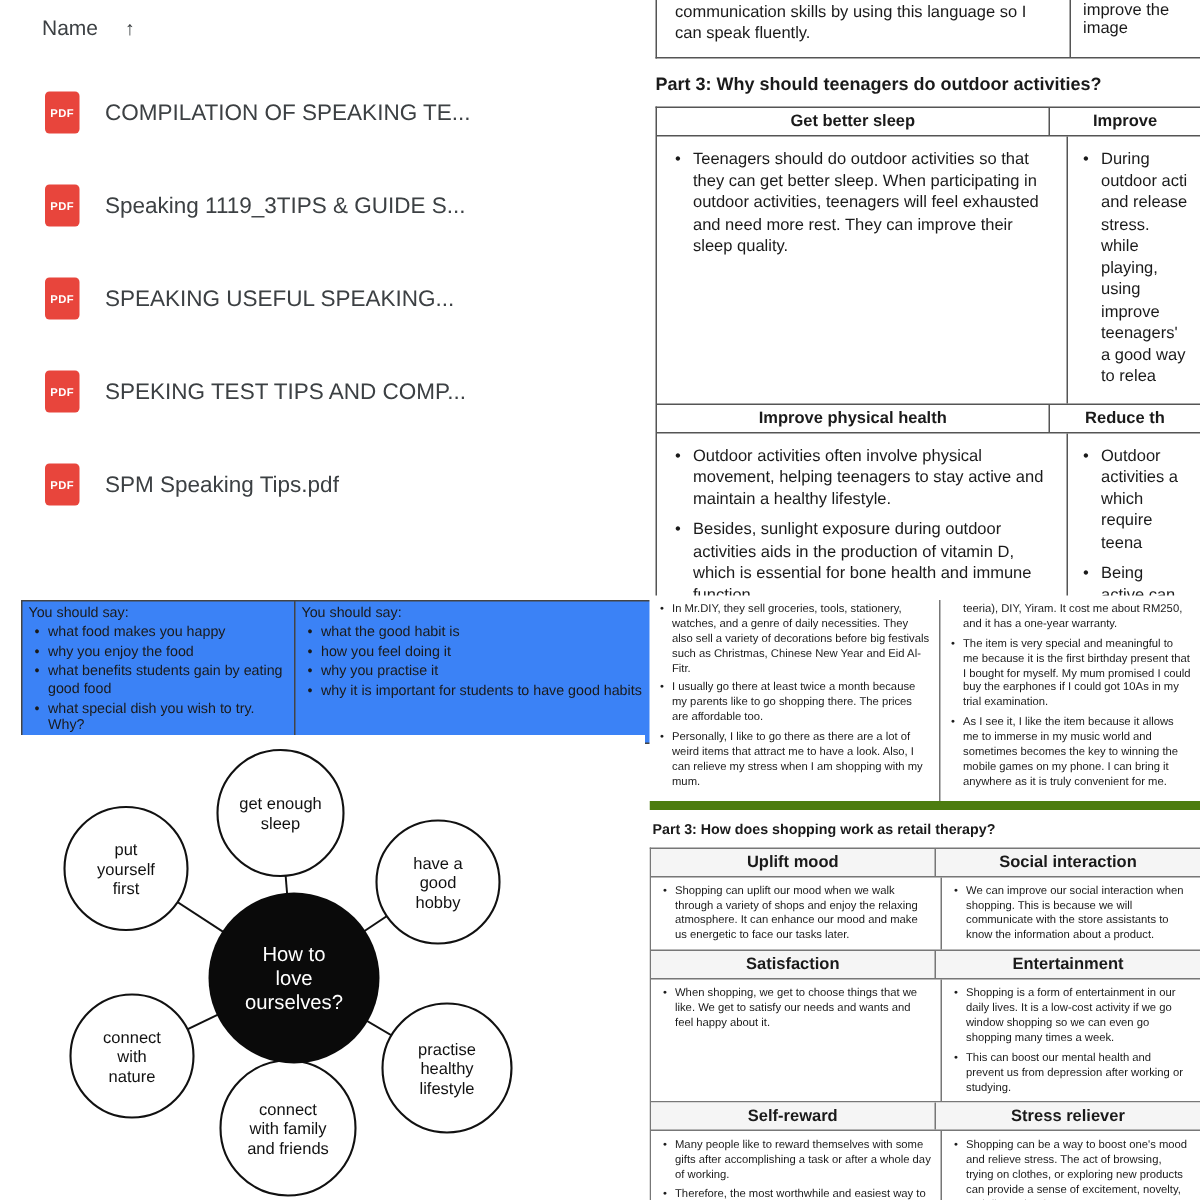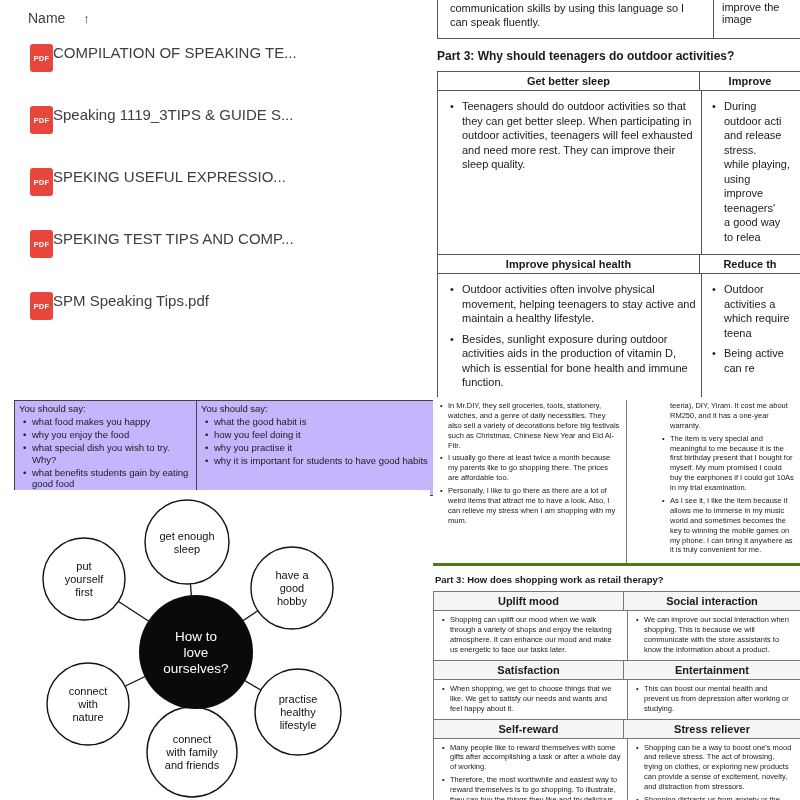--- a/index.html
+++ b/index.html
@@ -12,21 +12,21 @@
   section { position: absolute; background: #fff; }
 
   
   .panel-files { left: 0; top: 0; width: 430px; height: 396px; }
   .files-header {
     padding: 10px 0 0 28px; font-size: 14px; color: #3c4043; font-weight: 500;
     display: flex; gap: 18px; align-items: center; cursor: pointer;
   }
   .files-header .arrow { font-size: 13px; color: #3c4043; }
   .file-rows { padding-top: 18px; }
-  .file-row { display: flex; align-items: flex-start; height: 62px; padding-left: 30px; }
+  .file-row { display: flex; align-items: center; gap: 17px; height: 62px; padding-left: 30px; }
   .pdf-icon {
     width: 23px; height: 28px; background: #e8453c; border-radius: 3px;
     color: #fff; font-size: 7.5px; font-weight: bold; letter-spacing: .3px;
     display: flex; align-items: center; justify-content: center; flex: none;
   }
   .file-name { font-size: 15px; color: #3c4043; }
 
   
   .bullet { position: relative; padding-left: 14px; margin-bottom: 6px; line-height: 1.32; white-space: pre-line; }
   .bullet::before { content: "•"; position: absolute; left: 2px; }
@@ -35,37 +35,37 @@
 
   
   .panel-outdoor { left: 433px; top: 0; width: 367px; height: 397px; overflow: hidden; font-size: 11px; }
   .od-topfrag { display: flex; border-bottom: 1px solid #555; border-left: 1px solid #555; height: 38px; margin-left: 4px; }
   .od-topfrag .cell-l { width: 253px; padding: 1px 10px 4px 12px; border-right: 1px solid #555; white-space: pre-line; line-height: 1.3; }
   .od-topfrag .cell-r { flex: 1; padding: 1px 8px; }
   .od-heading { font-weight: bold; font-size: 12px; margin: 10px 0 8px 4px; }
   .od-table { margin-left: 4px; border: 1px solid #555; border-right: none; border-bottom: none; }
   .od-table .h-l { width: 253px; padding: 3px 4px; border-right: 1px solid #555; }
   .od-table .h-r { flex: 1; padding: 3px 4px; }
-  .od-table .b-l { width: 253px; padding: 8px 0 4px 10px; border-right: 1px solid #555; }
+  .od-table .b-l { width: 253px; padding: 8px 10px 4px 10px; border-right: 1px solid #555; }
   .od-table .b-r { flex: 1; padding: 8px 8px 4px 8px; }
 
   
-  .say-box { position: absolute; top: 400px; background: #c4b5fd; border: 1px solid #444; font-size: 9.5px; padding: 2px 4px; overflow: hidden; }
+  .say-box { position: absolute; top: 400px; background: #3b82f6; border: 1px solid #444; font-size: 9.5px; padding: 2px 4px; overflow: hidden; }
   .box1 { left: 14px; width: 177px; height: 89px; }
   .box2 { left: 196px; width: 229px; height: 90px; }
   .say-title { margin-bottom: 2px; }
   .say-box .bullet { padding-left: 13px; margin-bottom: 1px; line-height: 1.25; }
   .say-box .bullet::before { left: 4px; }
 
   
   .panel-mindmap { left: 0; top: 490px; width: 430px; height: 310px; }
 
   
   .panel-shop { left: 433px; top: 400px; width: 367px; height: 400px; overflow: hidden; }
-  .shop-intro { display: flex; border-bottom: 3px solid #4d7c0f; gap: 28px; }
+  .shop-intro { display: flex; border-bottom: 6px solid #4d7c0f; }
   .shop-intro .col { padding: 1px 6px 5px 6px; font-size: 7.5px; line-height: 1.32; }
   .shop-intro .col-l { width: 181px; border-right: 1px solid #777; }
   .shop-intro .col-r { flex: 1; }
   .shop-intro .bullet, .shop-intro .cont { padding-left: 9px; margin-bottom: 3px; line-height: 1.32; }
   .shop-intro .bullet::before { left: 1px; }
   .shop-intro .cont { position: relative; white-space: pre-line; }
   .shop-heading { font-weight: bold; font-size: 9.5px; margin: 8px 0 6px 2px; }
   .shop-table { border: 1px solid #777; border-right: none; border-bottom: none; font-size: 7.5px; }
   .shop-table .sec-header { border-bottom: 1px solid #777; font-size: 11px; background: #f5f5f5; }
   .shop-table .sec-body { border-bottom: 1px solid #777; }
@@ -88,21 +88,21 @@
       <div class="file-row">
         <span class="pdf-icon">PDF</span>
         <span class="file-name">COMPILATION OF SPEAKING TE...</span>
       </div>
       <div class="file-row">
         <span class="pdf-icon">PDF</span>
         <span class="file-name">Speaking 1119_3TIPS &amp; GUIDE S...</span>
       </div>
       <div class="file-row">
         <span class="pdf-icon">PDF</span>
-        <span class="file-name">SPEKING USEFUL EXPRESSIO...</span>
+        <span class="file-name">SPEAKING USEFUL SPEAKING...</span>
       </div>
       <div class="file-row">
         <span class="pdf-icon">PDF</span>
         <span class="file-name">SPEKING TEST TIPS AND COMP...</span>
       </div>
       <div class="file-row">
         <span class="pdf-icon">PDF</span>
         <span class="file-name">SPM Speaking Tips.pdf</span>
       </div>
     </div>
@@ -147,22 +147,22 @@
           <div class="bullet">Being active can re</div>
         </div>
       </div>
     </div>
 </section>
 
 <div class="say-box box1">
     <div class="say-title">You should say:</div>
     <div class="bullet">what food makes you happy</div>
     <div class="bullet">why you enjoy the food</div>
+    <div class="bullet">what benefits students gain by eating good food</div>
     <div class="bullet">what special dish you wish to try. Why?</div>
-    <div class="bullet">what benefits students gain by eating good food</div>
   </div>
 <div class="say-box box2">
     <div class="say-title">You should say:</div>
     <div class="bullet">what the good habit is</div>
     <div class="bullet">how you feel doing it</div>
     <div class="bullet">why you practise it</div>
     <div class="bullet">why it is important for students to have good habits</div>
   </div>
 
 <section class="panel-mindmap">
@@ -219,20 +219,21 @@
       </div>
       <div class="sec-header">
         <div class="h-l">Satisfaction</div>
         <div class="h-r">Entertainment</div>
       </div>
       <div class="sec-body">
         <div class="b-l">
           <div class="bullet">When shopping, we get to choose things that we like. We get to satisfy our needs and wants and feel happy about it.</div>
         </div>
         <div class="b-r">
+          <div class="bullet">Shopping is a form of entertainment in our daily lives. It is a low-cost activity if we go window shopping so we can even go shopping many times a week.</div>
           <div class="bullet">This can boost our mental health and prevent us from depression after working or studying.</div>
         </div>
       </div>
       <div class="sec-header">
         <div class="h-l">Self-reward</div>
         <div class="h-r">Stress reliever</div>
       </div>
       <div class="sec-body">
         <div class="b-l">
           <div class="bullet">Many people like to reward themselves with some gifts after accomplishing a task or after a whole day of working.</div>

